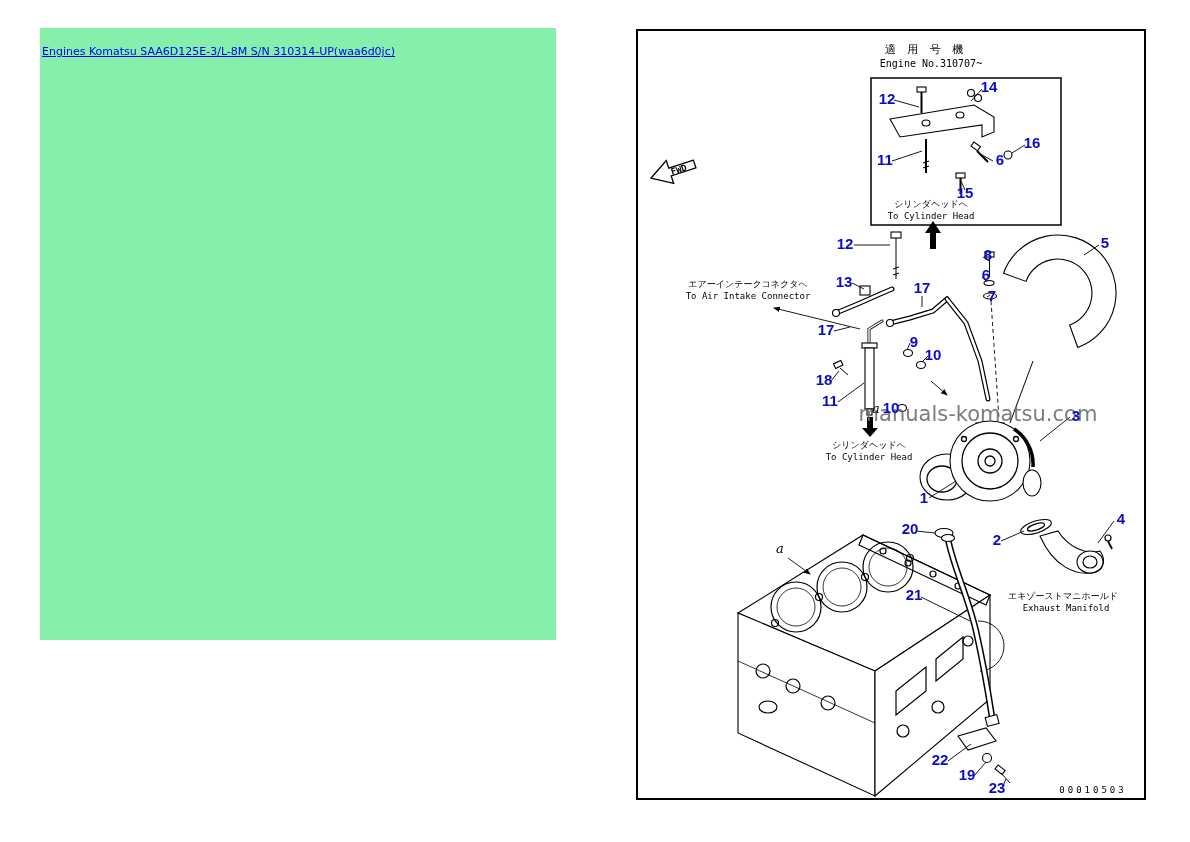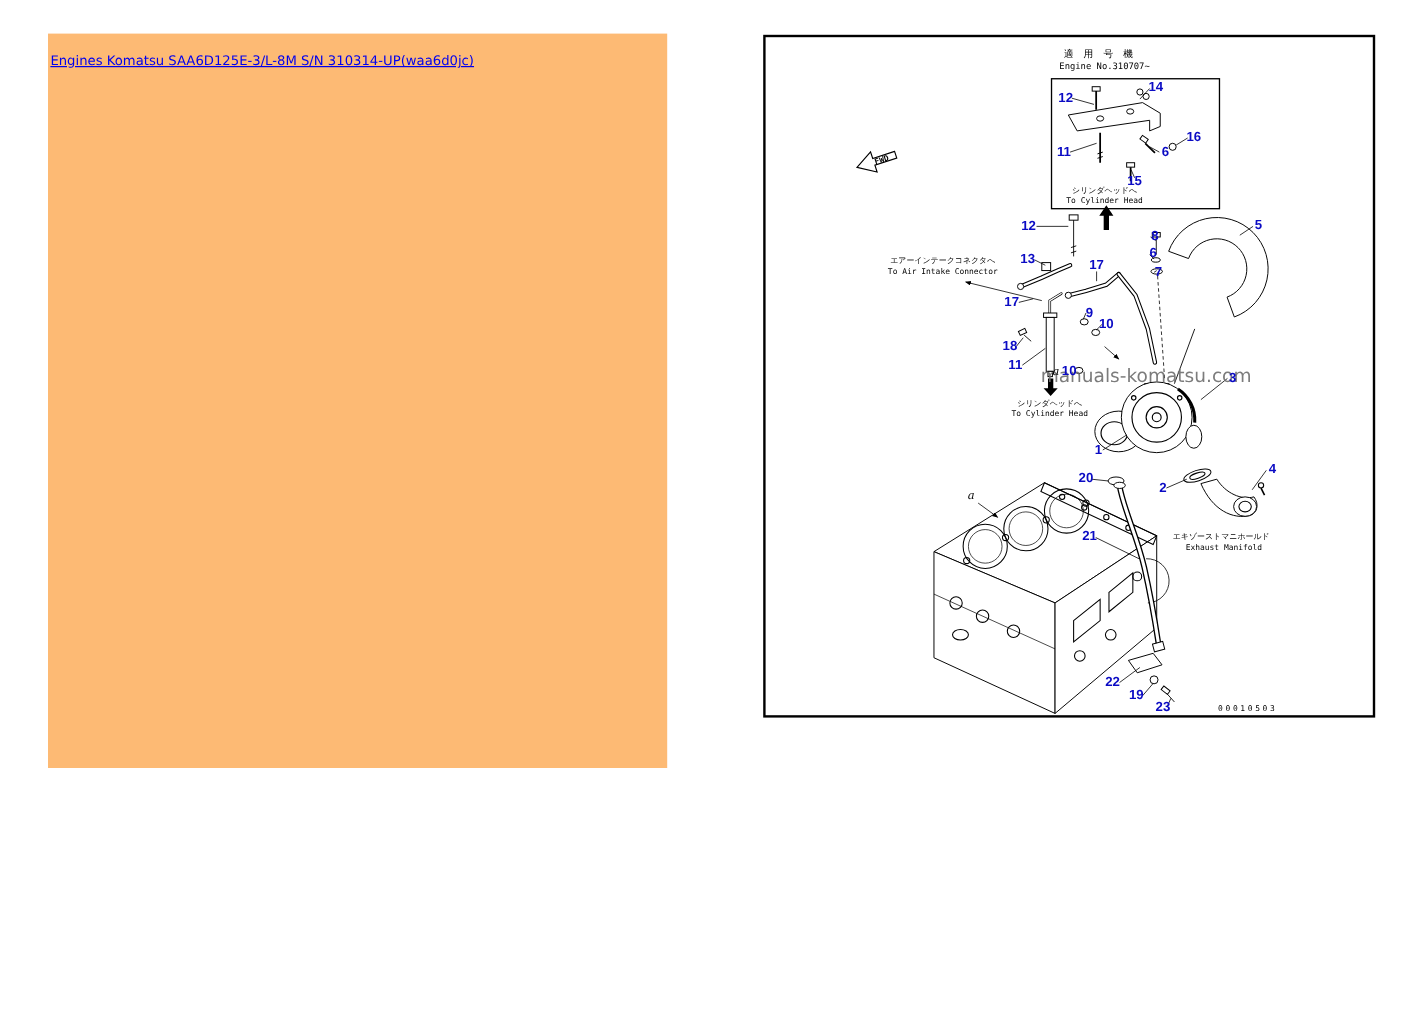--- a/index.html
+++ b/index.html
@@ -1,24 +1,24 @@
 <!DOCTYPE html>
 <html><head>
 <meta charset="utf-8">
 <style>
   * { margin:0; padding:0; box-sizing:border-box; }
   html,body { width:1190px; height:842px; background:#ffffff; overflow:hidden;
               font-family:"Liberation Sans", sans-serif; position:relative; }
 
   .black-panel { position:absolute; left:40px; top:28px; width:516px; height:612px;
-                 background:#fdba74; padding:13px 2px 0 2px; }
+                 background:#86efac; padding:13px 2px 0 2px; }
   .manual-link { color:#0000ee; text-decoration:underline; font-size:11px;
                  font-family:"DejaVu Sans", sans-serif; white-space:nowrap; }
 
-  .diagram-panel { position:absolute; left:636px; top:29px; width:510px; height:569px;
+  .diagram-panel { position:absolute; left:636px; top:29px; width:510px; height:771px;
                    border:2px solid #000; background:#fff; }
   .diagram-panel svg { display:block; width:100%; height:100%; }
 
   .callout   { fill:#0b0bc4; font:bold 15px "Liberation Sans", sans-serif; text-anchor:middle; }
   .ref-letter{ fill:#000; font:italic 13px "DejaVu Serif", serif; text-anchor:middle; }
   .jp  { font-family:"DejaVu Sans", sans-serif; font-size:9px; fill:#000; text-anchor:middle; }
   .en  { font-family:"DejaVu Sans Mono", monospace; font-size:9px; fill:#000; text-anchor:middle; }
   .hdr-jp { font-family:"DejaVu Sans", sans-serif; font-size:11px; fill:#000; text-anchor:middle; letter-spacing:4px; }
   .hdr-en { font-family:"DejaVu Sans Mono", monospace; font-size:10px; fill:#000; text-anchor:middle; }
   .code  { font-family:"DejaVu Sans Mono", monospace; font-size:9px; fill:#000; text-anchor:middle; letter-spacing:3px; }

